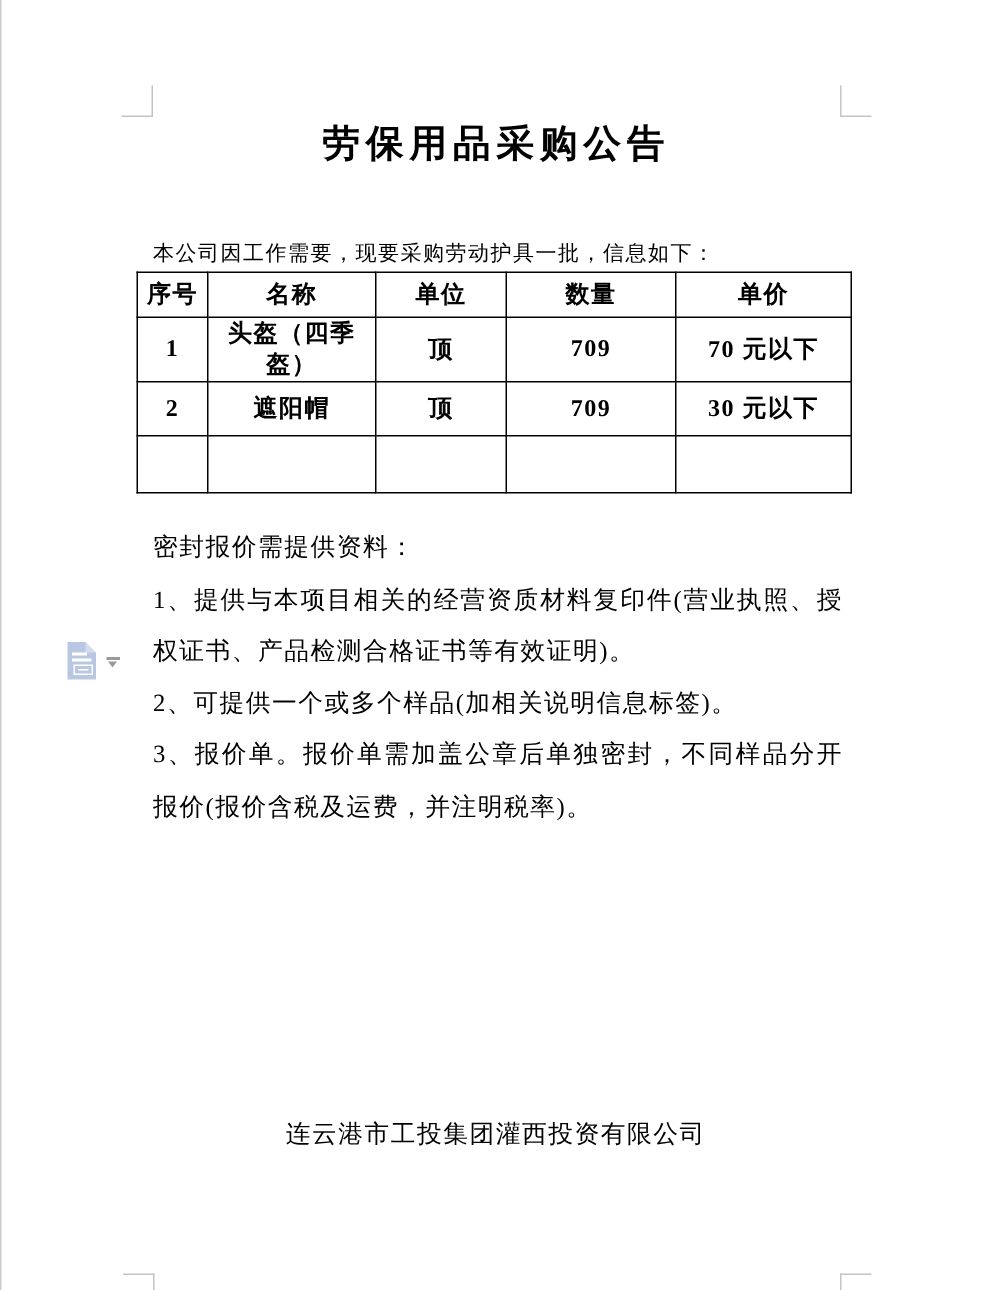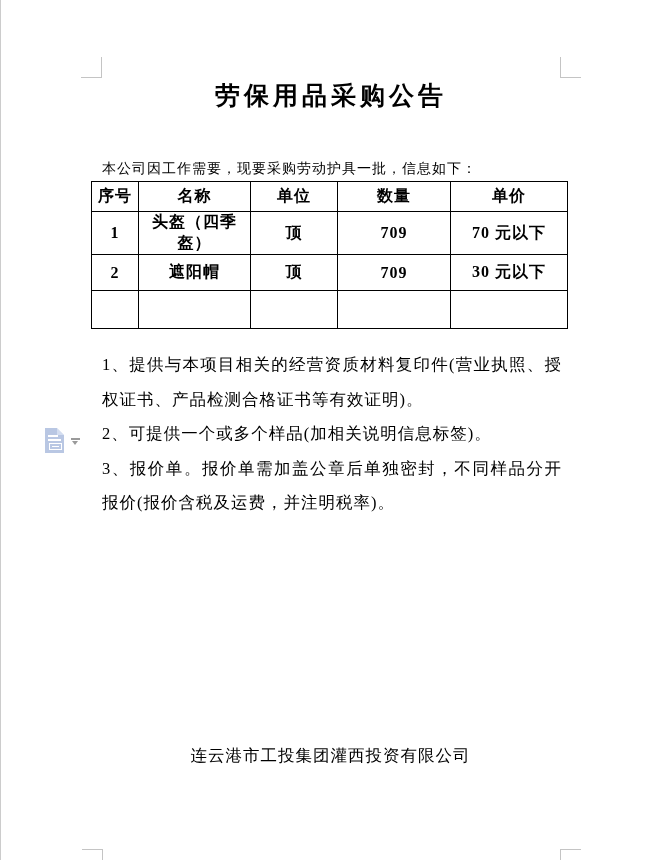--- a/index.html
+++ b/index.html
@@ -125,20 +125,21 @@
     <td></td>
     <td></td>
     <td></td>
     <td></td>
     <td></td>
   </tr>
 </tbody>
   </table>
 
 <div class="body-text">
+  <p>密封报价需提供资料：</p>
   <p>1、提供与本项目相关的经营资质材料复印件(营业执照、授权证书、产品检测合格证书等有效证明)。</p>
   <p>2、可提供一个或多个样品(加相关说明信息标签)。</p>
   <p>3、报价单。报价单需加盖公章后单独密封，不同样品分开报价(报价含税及运费，并注明税率)。</p>
 </div>
 
 <div class="signature">
   <p class="company">连云港市工投集团灌西投资有限公司</p>
 </div>
 
 <div class="paste-btn">

